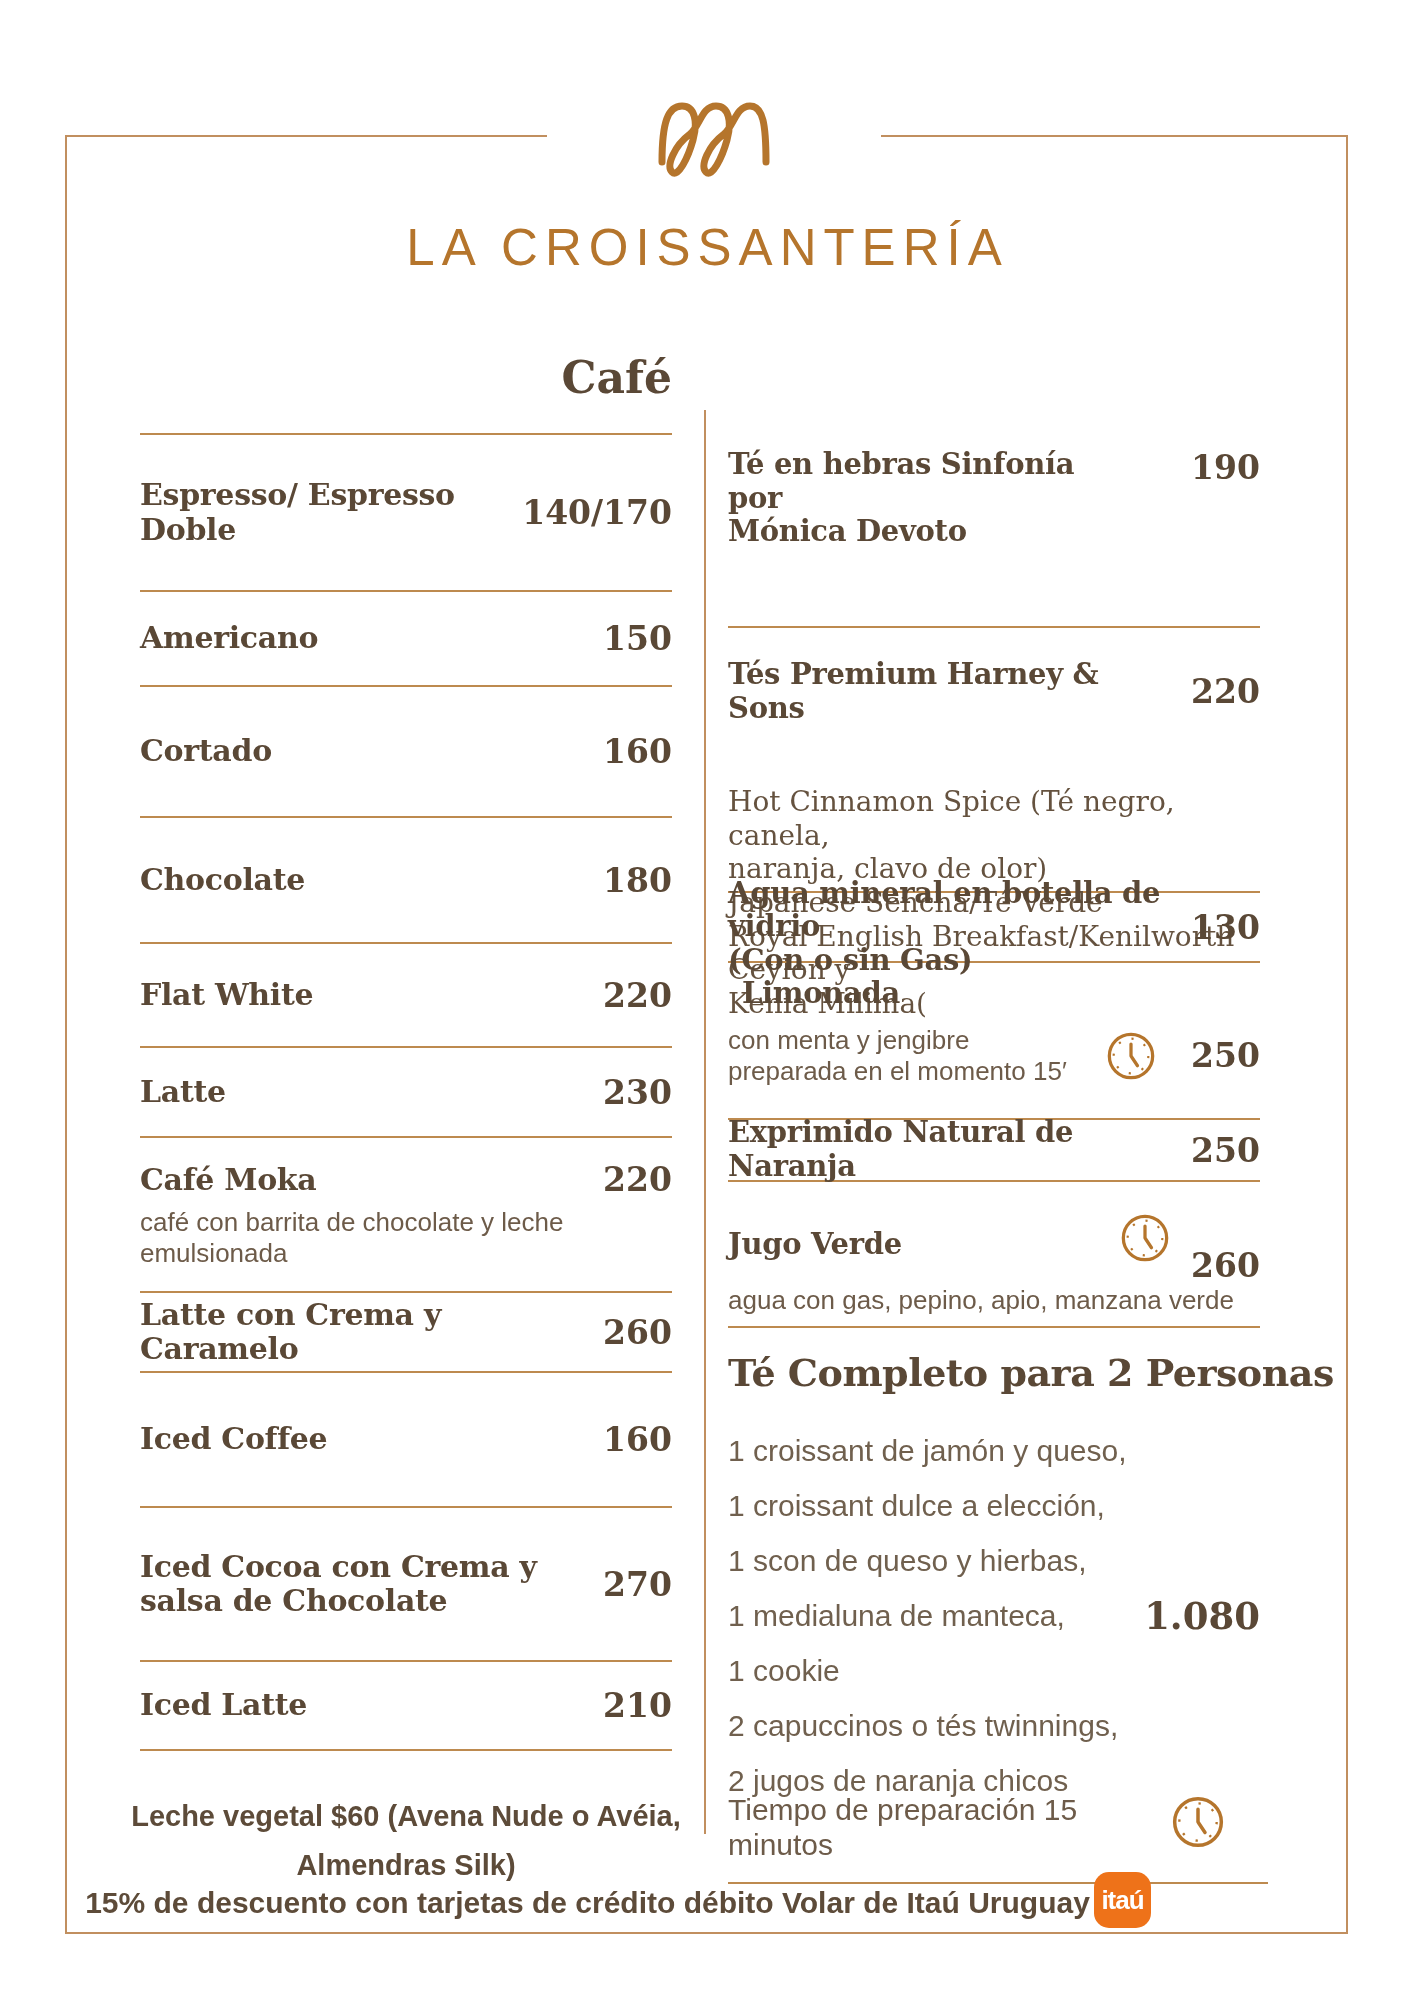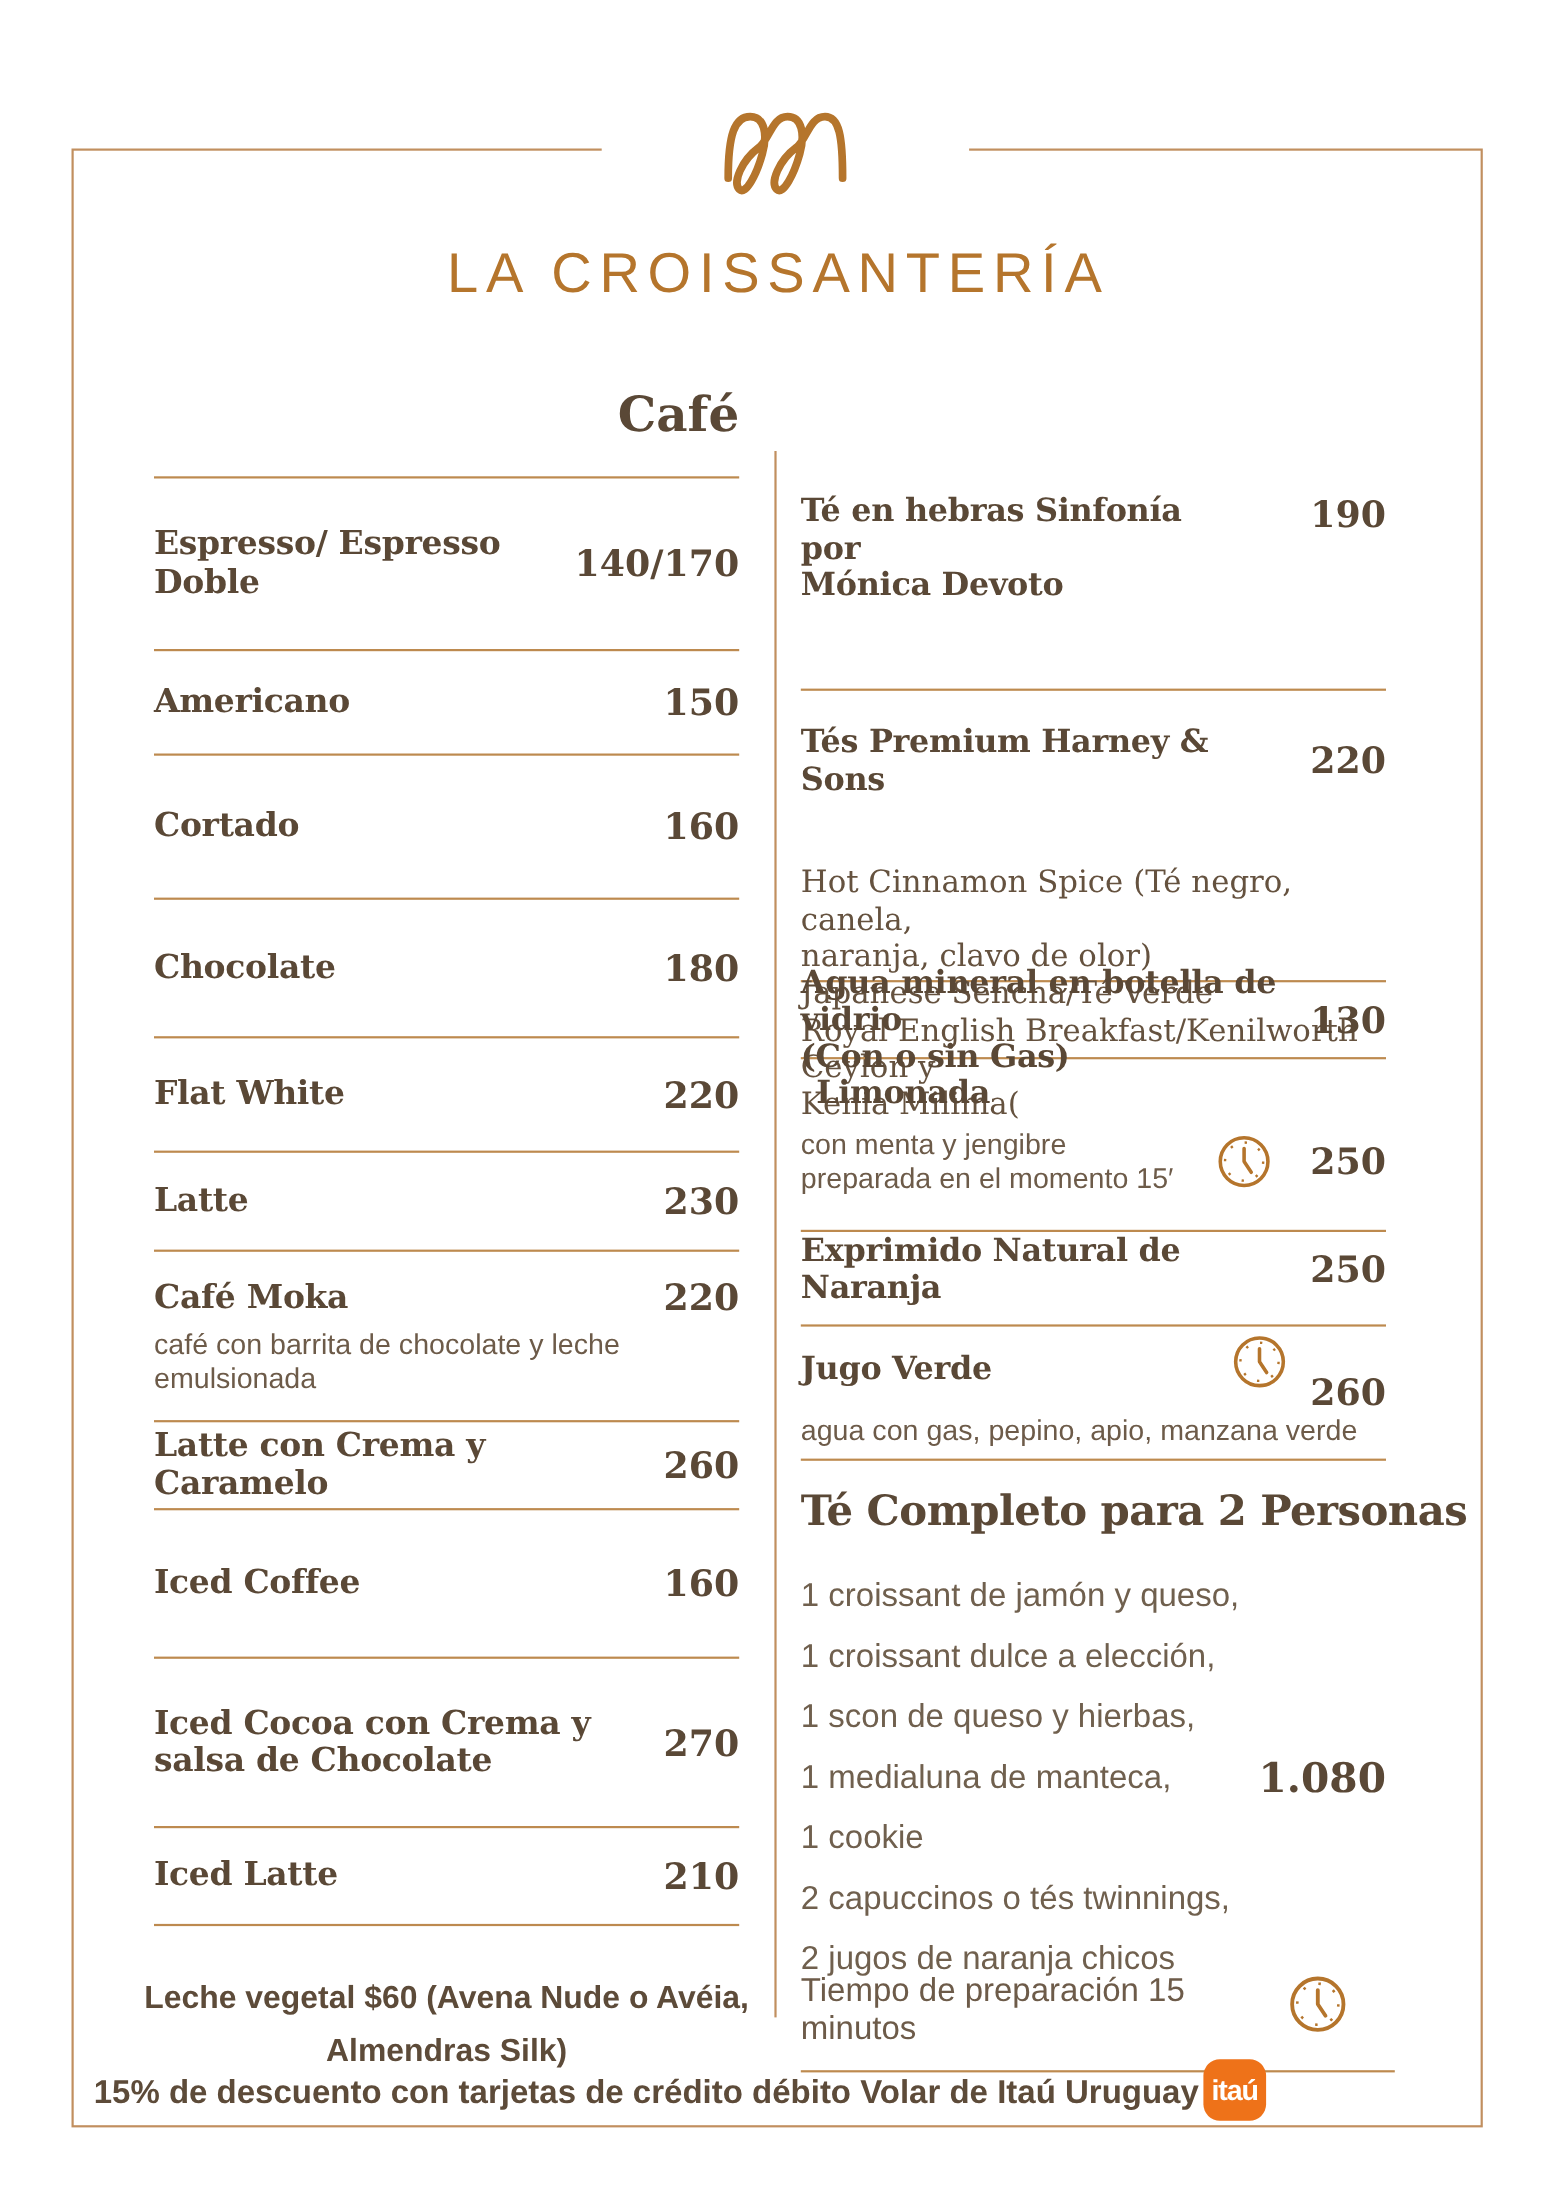--- a/index.html
+++ b/index.html
@@ -192,21 +192,21 @@
         <svg viewBox="0 0 48 48" width="52" height="52">
           <circle cx="24" cy="24" r="20" fill="none" stroke="#b5752c" stroke-width="3"></circle>
           <circle cx="24" cy="24" r="16" fill="none" stroke="#b5752c" stroke-width="2" stroke-dasharray="2 10.56"></circle>
           <path d="M24 24 L24 13 M24 24 L30 33" fill="none" stroke="#b5752c" stroke-width="3" stroke-linecap="round"></path>
         </svg>
       </span>
       <span class="rprice">250</span>
     </div>
   </div>
 
-  <div class="rrow" style="top:710px;height:86px;display:flex;flex-direction:column;justify-content:flex-start">
+  <div class="rrow" style="top:710px;height:62px;display:flex;flex-direction:column;justify-content:center">
     <div class="mrow-main">
       <span class="rname">Exprimido Natural de Naranja</span>
       <span class="rprice">250</span>
     </div>
   </div>
 
   <div class="rrow" style="top:792px;height:126px;padding-top:10px">
     <div style="display:flex;align-items:flex-start;gap:20px">
       <span class="rname" style="flex:1;margin-top:16px">Jugo Verde</span>
       <span class="clock">

